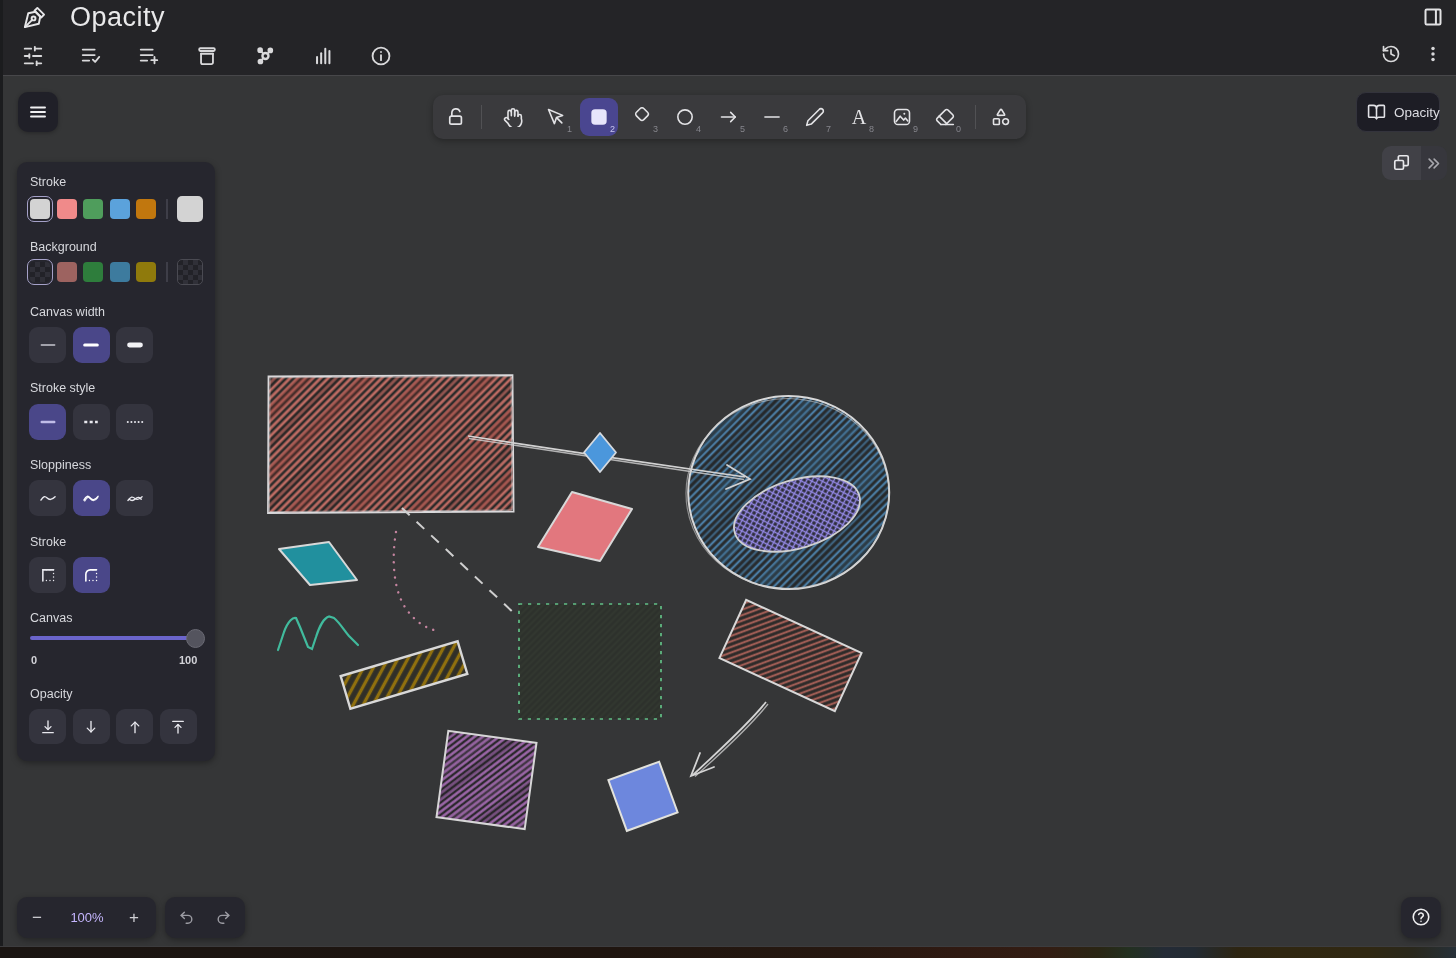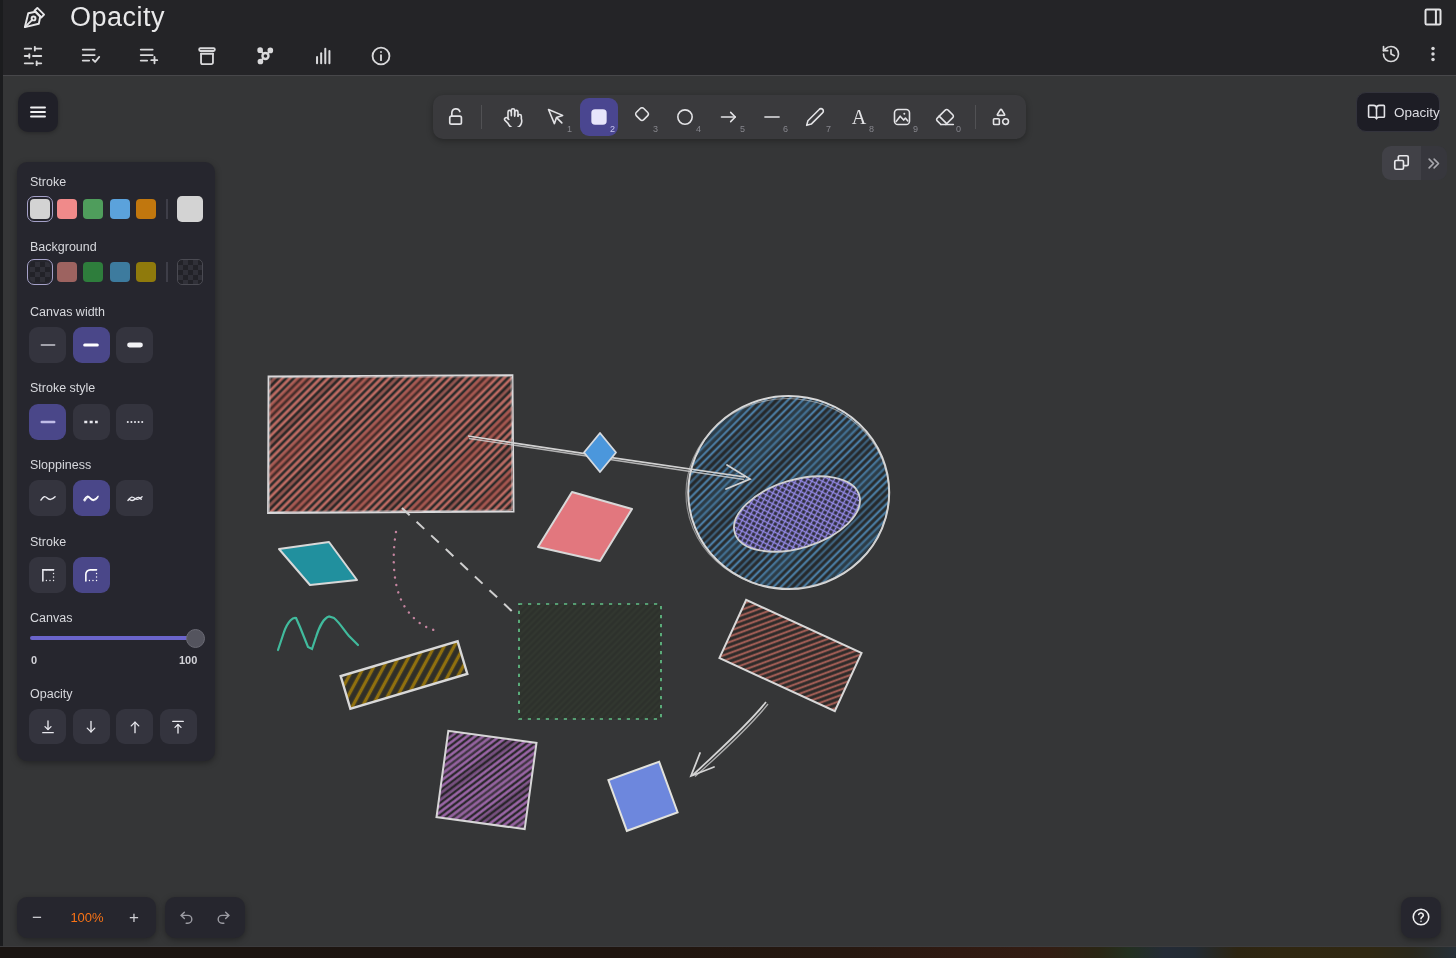--- a/index.html
+++ b/index.html
@@ -29,21 +29,21 @@
 .psel { background:#4a4789; }
 .vdiv { position:absolute; width:1.5px; height:20px; background:#3e3e48; }
 .num01 { position:absolute; font-size:11px; color:#d2d2d8; font-weight:bold; }
 .libbtn { left:1356px; top:92px; width:84px; height:40px; border-radius:10px; background:#1d1d25; border:1px solid #33333c; z-index:10; }
 .hamb { left:18px; top:92px; width:40px; height:40px; border-radius:10px; background:#202028; z-index:10; box-shadow:0 1px 4px rgba(0,0,0,0.3); }
 .cgrp { left:1382px; top:146px; width:65px; height:34px; border-radius:9px; overflow:hidden; z-index:10; }
 .zoomisl { left:17px; top:897px; width:139px; height:41px; z-index:10; }
 .undoisl { left:165px; top:897px; width:80px; height:41px; z-index:10; }
 .helpbtn { left:1401px; top:897px; width:40px; height:41px; z-index:10; }
 svg.cnv { position:absolute; left:0; top:0; z-index:2; }
-.ztxt { position:absolute; color:#f97316; }
+.ztxt { position:absolute; color:#c4b5fd; }
 </style>
 </head>
 <body>
 
 <svg class="cnv" width="1456" height="958" viewBox="0 0 1456 958">
 <defs>
 <pattern id="pr" patternUnits="userSpaceOnUse" width="5.4" height="5.4" patternTransform="rotate(-45)">
   <rect width="5.4" height="5.4" fill="#2c2b2a"></rect>
   <line x1="0" y1="2.7" x2="5.4" y2="2.7" stroke="#bb6a62" stroke-width="2.8"></line>
 </pattern>

